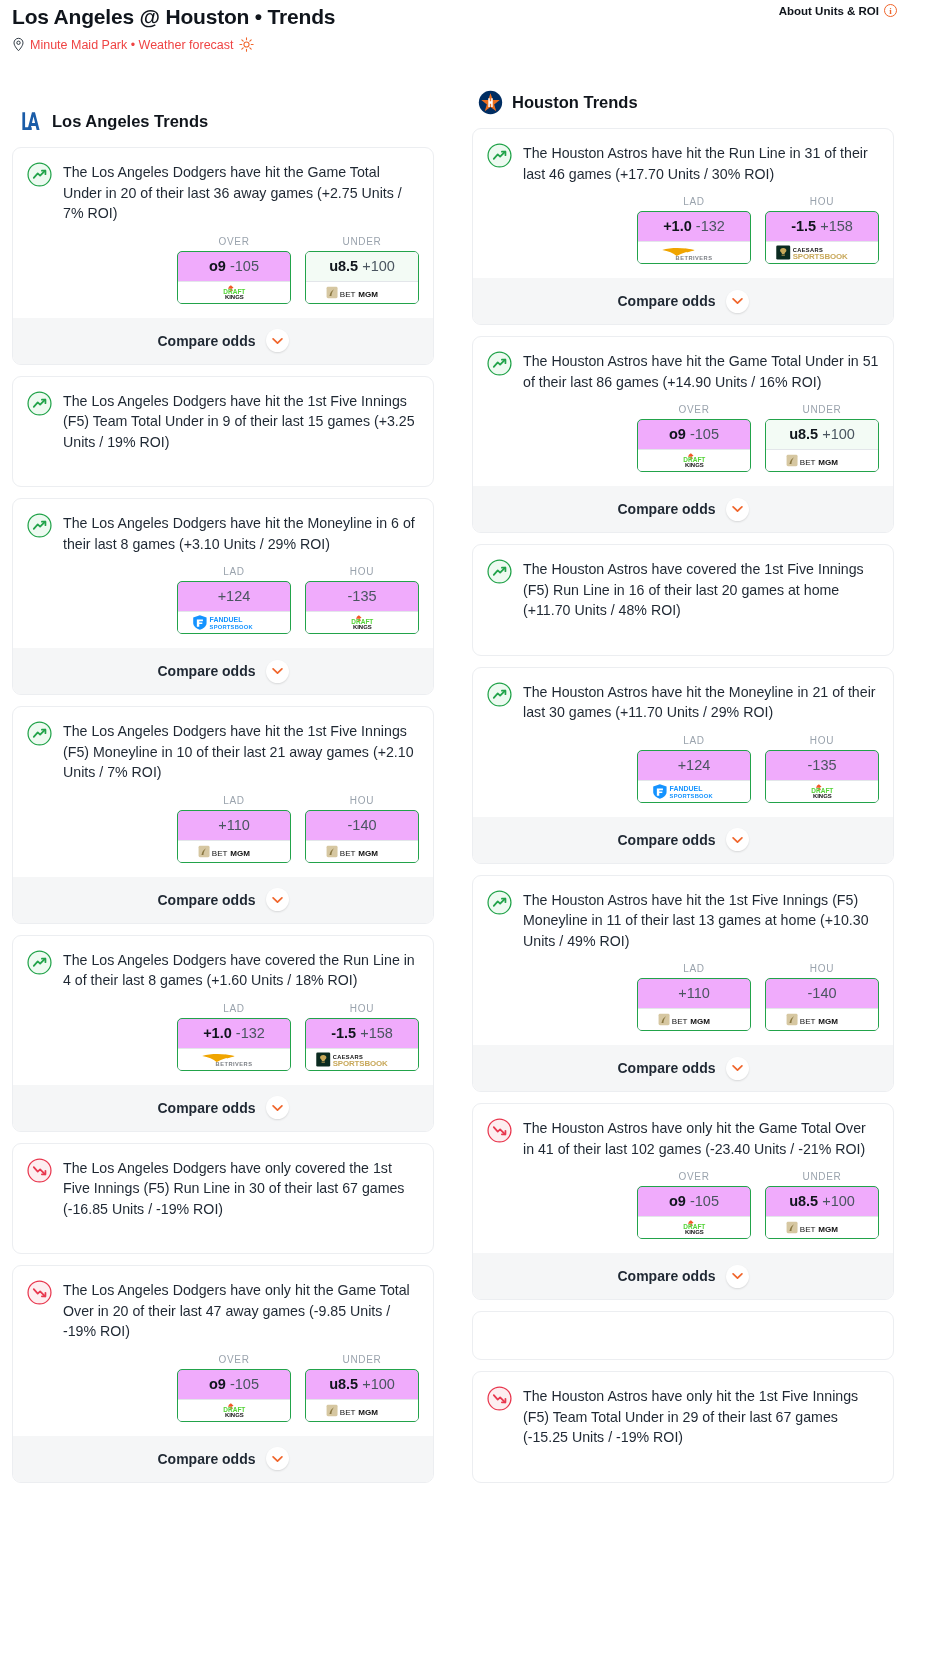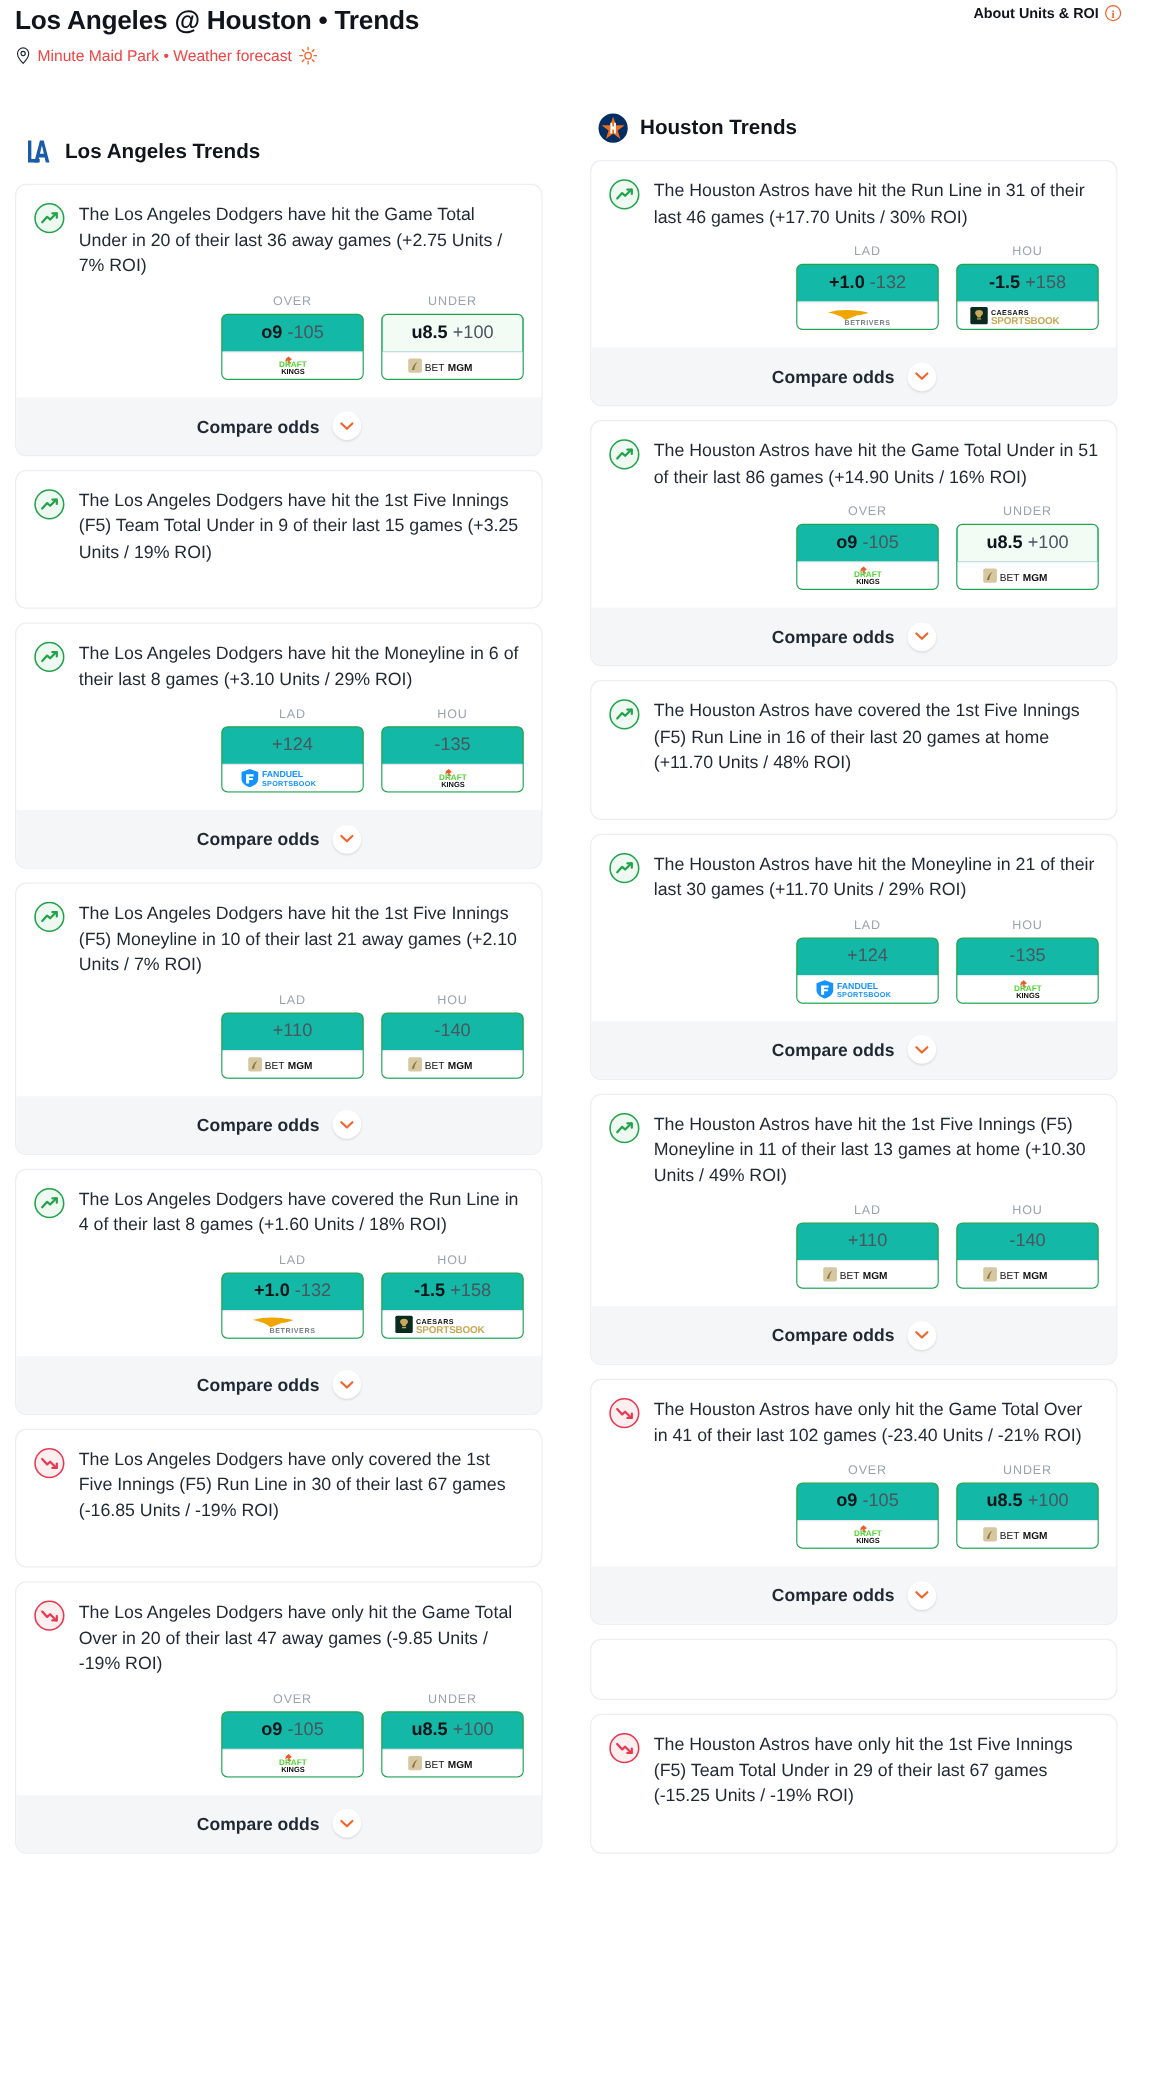--- a/index.html
+++ b/index.html
@@ -67,21 +67,21 @@
     display: flex; justify-content: flex-end; gap: 14px;
     margin-top: 12px; padding-bottom: 2px;
   }
   .odds-col { width: 114px; }
   .odds-label {
     text-align: center; font-size: 10px; letter-spacing: 0.7px;
     color: #9aa3ad; margin-bottom: 4px;
   }
   .odds-box {
     border: 1px solid #22a34a; border-radius: 5px; overflow: hidden;
-    background: #14b8a6;
+    background: #f0abfc;
   }
   .odds-box.tinted .odds-price { background: #f3fbf5; }
   .odds-price {
     text-align: center; padding: 6px 2px; font-size: 14.5px;
     line-height: 17px; white-space: nowrap;
   }
   .odds-price .ln { font-weight: bold; color: #10151c; }
   .odds-price .pr { color: #4a5560; }
   .book-strip {
     border-top: 1px solid #e3e6ea; height: 23px; background: #fff;

